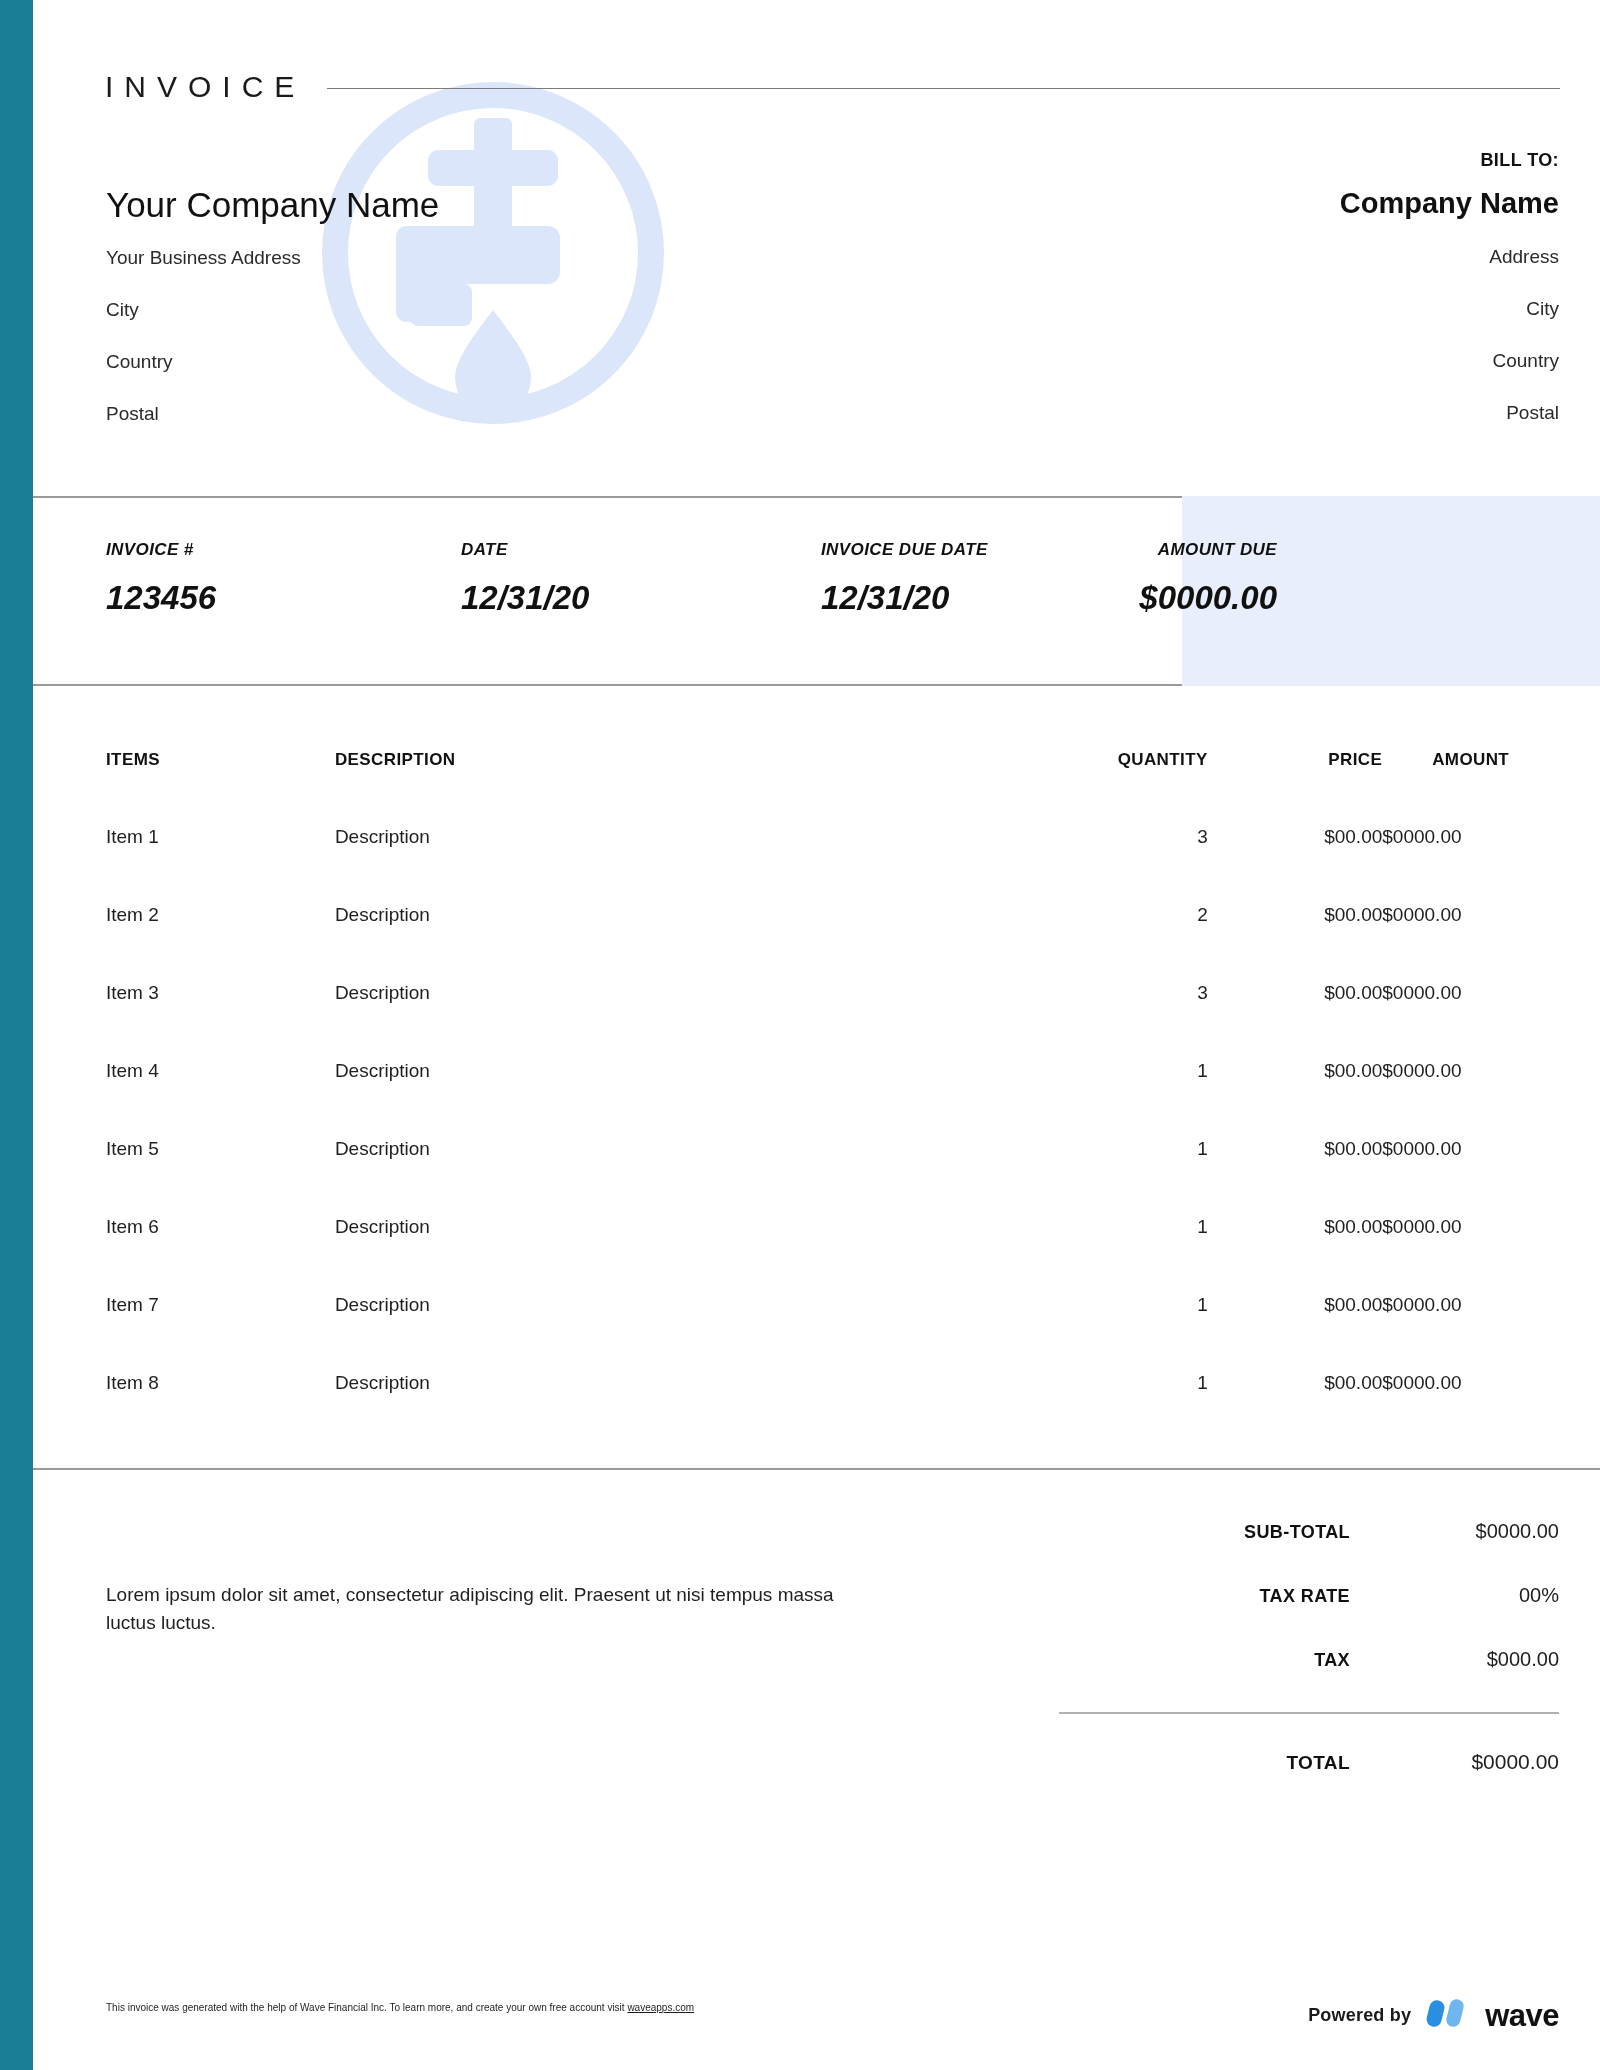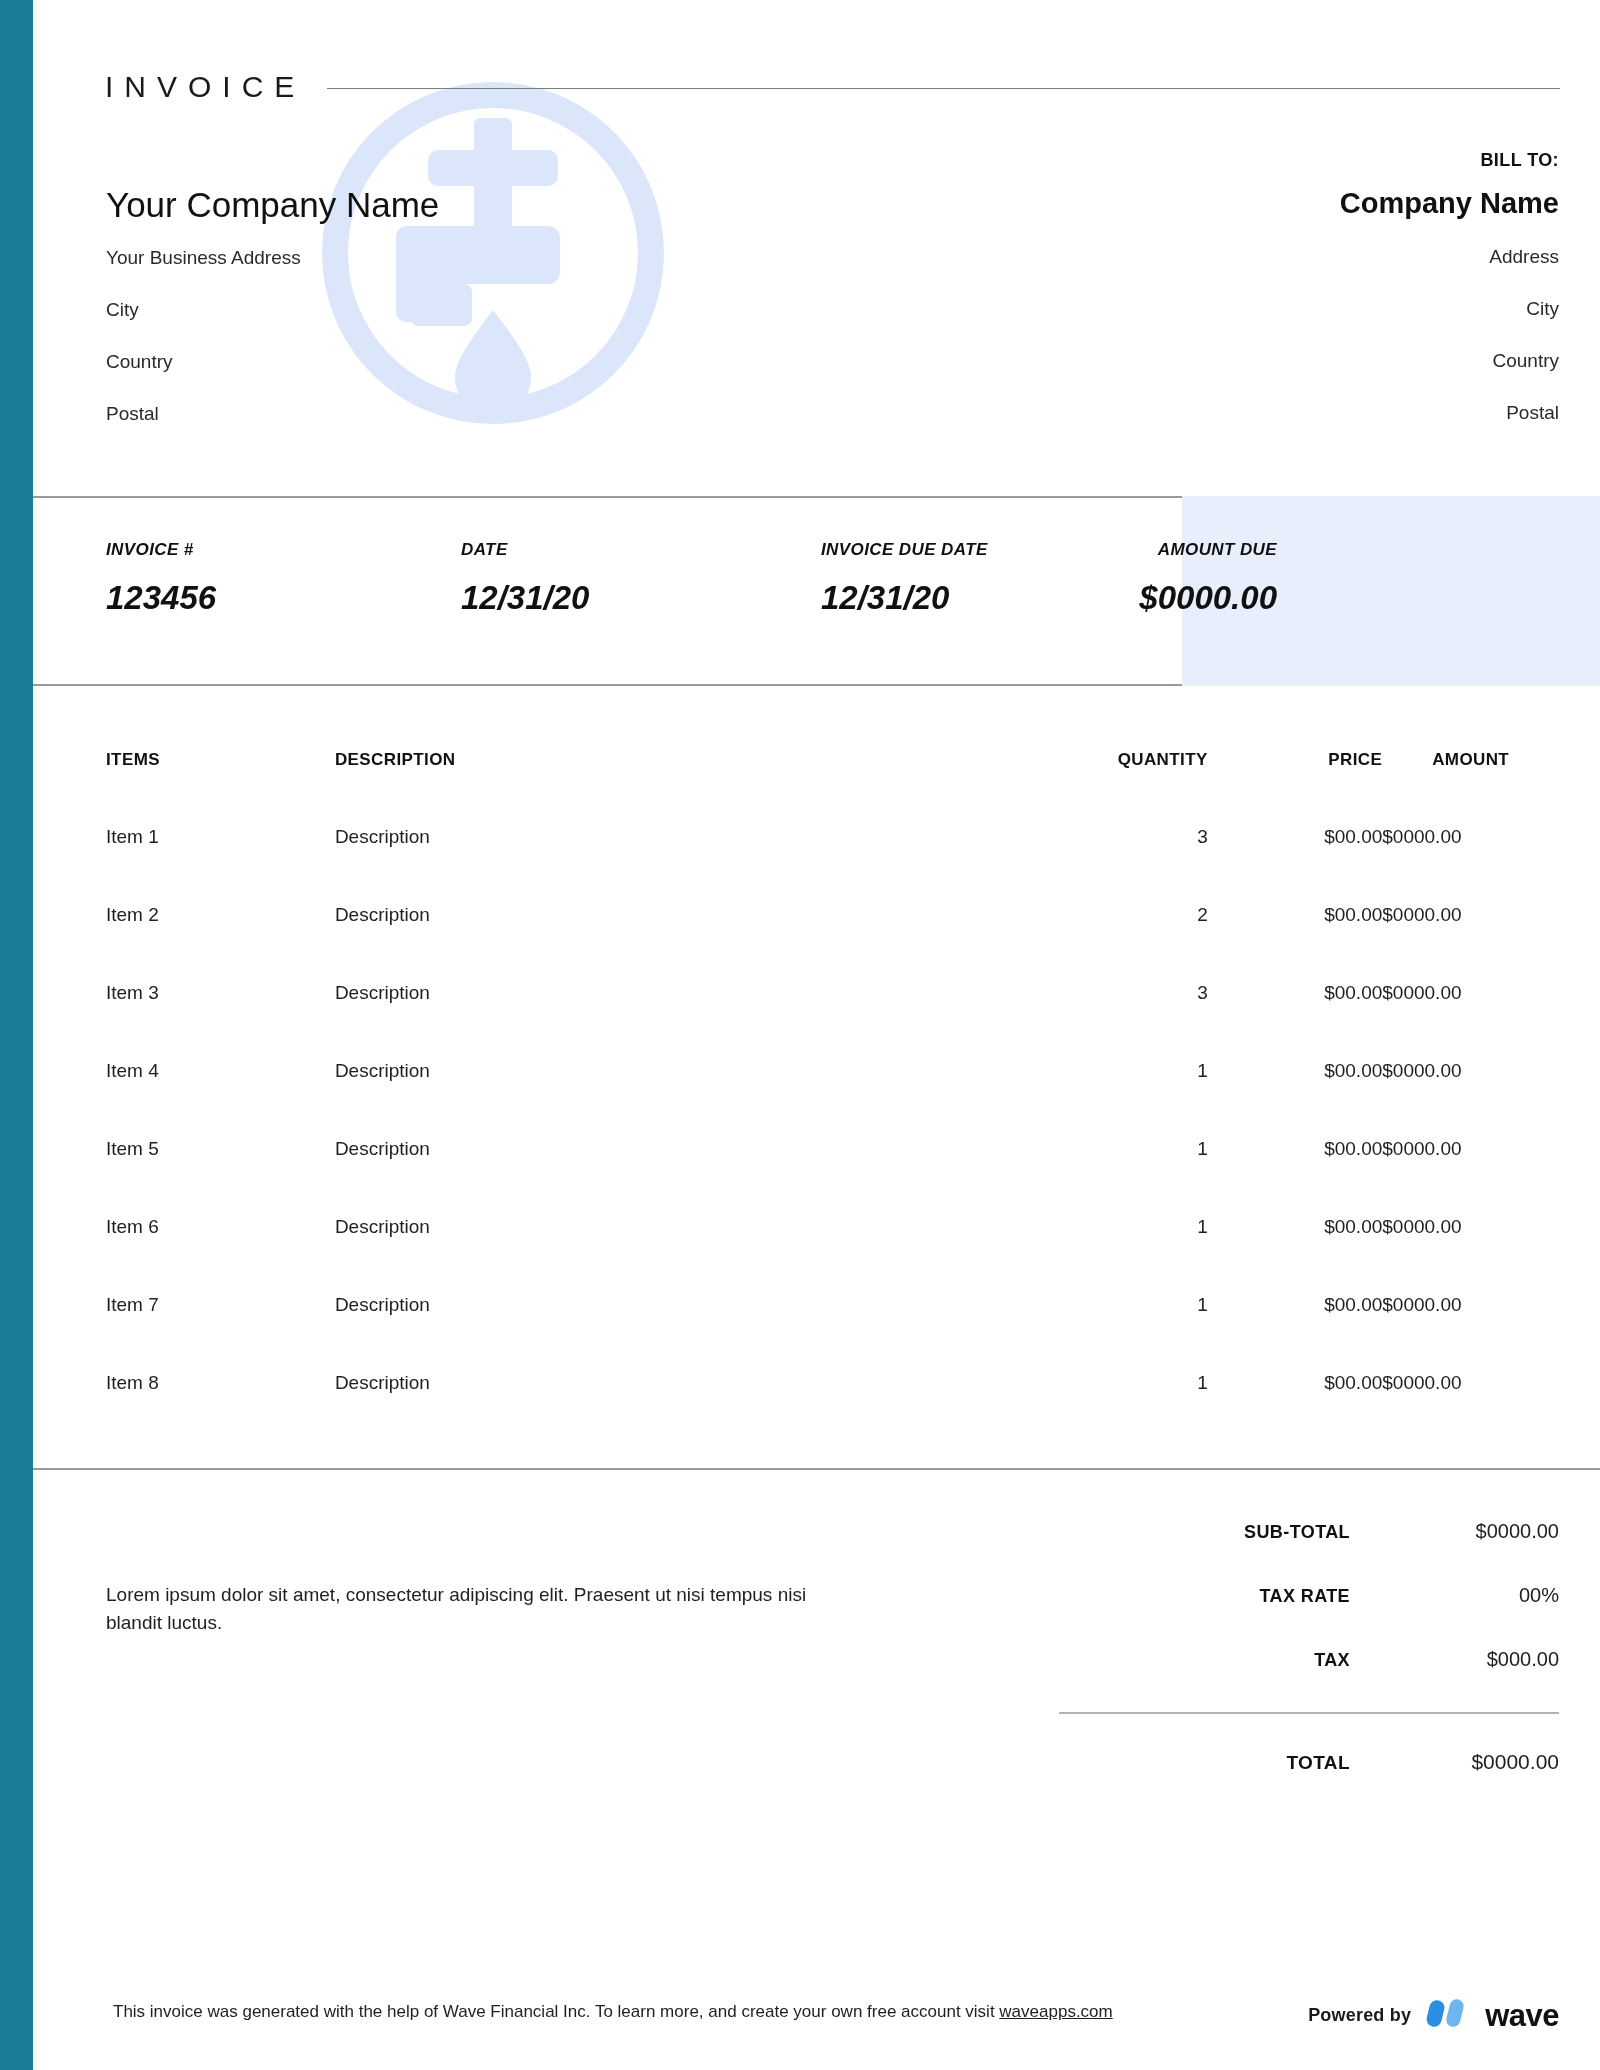--- a/index.html
+++ b/index.html
@@ -279,23 +279,23 @@
   
   .footer {
     position: absolute;
     left: 33px;
     bottom: 34px;
     width: 1567px;
     height: 40px;
   }
   .footer-text {
     position: absolute;
-    left: 80px;
+    left: 73px;
     top: 6px;
-    font-size: 17px;
+    font-size: 10px;
     color: #1f1f1f;
     white-space: nowrap;
   }
   .footer-link {
     color: #1f1f1f;
     text-decoration: underline;
   }
   .powered {
     position: absolute;
     right: 41px;
@@ -461,21 +461,21 @@
             <td class="col-price">$00.00</td>
             <td class="col-amount">$0000.00</td>
           </tr>
         </tbody>
     </table>
   </div>
 
   <div class="items-divider"></div>
 
   <div class="notes">
-    <div class="notes-body">Lorem ipsum dolor sit amet, consectetur adipiscing elit. Praesent ut nisi tempus nisi blandit luctus.</div>
+    <div class="notes-body">Lorem ipsum dolor sit amet, consectetur adipiscing elit. Praesent ut nisi tempus massa luctus luctus.</div>
   </div>
 
   <div class="totals">
     <div class="totals-row">
       <span class="t-label">SUB-TOTAL</span>
       <span class="t-value">$0000.00</span>
     </div>
     <div class="totals-row">
       <span class="t-label">TAX RATE</span>
       <span class="t-value">00%</span>

